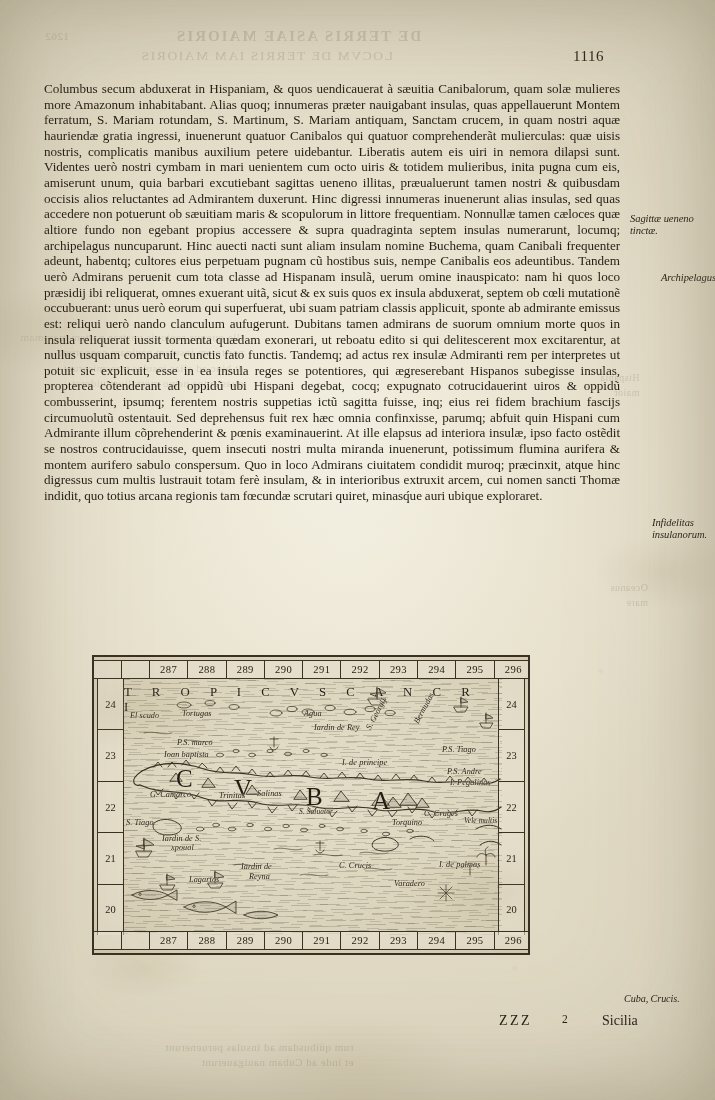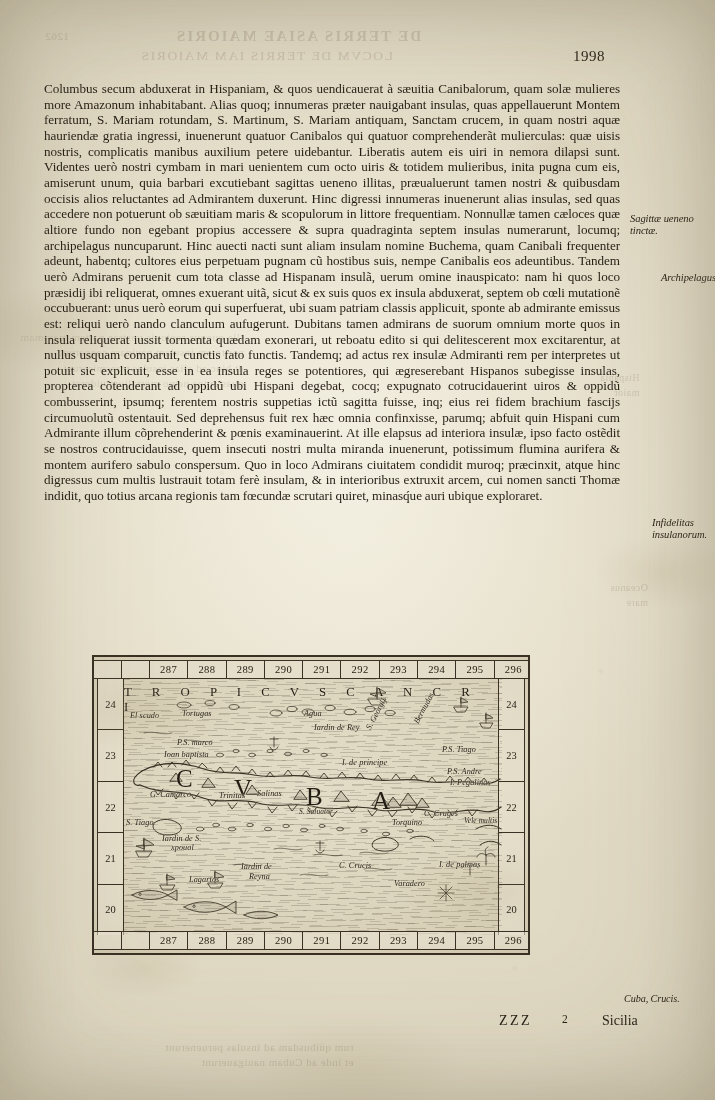--- a/index.html
+++ b/index.html
@@ -273,21 +273,21 @@
 quas antea nemo mortalium uiderat</div>
   <div class="showthrough" id="st-blk2" style="white-space:pre;">Hispania
 maior</div>
   <div class="showthrough" id="st-blk3" style="white-space:pre;">Oceanus
 mare</div>
   <div class="showthrough" id="st-bot" style="white-space:pre;">rum quibusdam ad insulas peruenerunt
 et inde ad Cubam nauigauerunt</div>
 
   <div id="content">
 
-    <div id="pagenum">1998</div>
+    <div id="pagenum">1116</div>
 
     <div class="body-block" id="body-top">Columbus secum abduxerat in Hispaniam, &amp; quos uendicauerat à sæuitia Canibalorum, quam solæ mulieres more Amazonum inhabitabant. Alias quoq; innumeras præter nauigabant insulas, quas appellauerunt Montem ferratum, S. Mariam rotundam, S. Martinum, S. Mariam antiquam, Sanctam crucem, in quam nostri aquæ hauriendæ gratia ingressi, inuenerunt quatuor Canibalos qui quatuor comprehenderãt mulierculas: quæ uisis nostris, complicatis manibus auxilium petere uidebantur. Liberatis autem eis uiri in nemora dilapsi sunt. Videntes uerò nostri cymbam in mari uenientem cum octo uiris &amp; totidem mulieribus, inita pugna cum eis, amiserunt unum, quia barbari excutiebant sagittas ueneno illitas, præualuerunt tamen nostri &amp; quibusdam occisis alios reluctantes ad Admirantem duxerunt. Hinc digressi innumeras inuenerunt alias insulas, sed quas accedere non potuerunt ob sæuitiam maris &amp; scopulorum in littore frequentiam. Nonnullæ tamen cæloces quæ altiore fundo non egebant propius accessere &amp; supra quadraginta septem insulas numerarunt, locumq; archipelagus nuncuparunt. Hinc auecti nacti sunt aliam insulam nomine Buchema, quam Canibali frequenter adeunt, habentq; cultores eius perpetuam pugnam cũ hostibus suis, nempe Canibalis eos adeuntibus. Tandem uerò Admirans peruenit cum tota classe ad Hispanam insulã, uerum omine inauspicato: nam hi quos loco præsidij ibi reliquerat, omnes exuerant uitã, sicut &amp; ex suis quos ex insula abduxerat, septem ob cœli mutationẽ occubuerant: unus uerò eorum qui superfuerat, ubi suam patriam classis applicuit, sponte ab admirante emissus est: reliqui uerò nando clanculum aufugerunt. Dubitans tamen admirans de suorum omnium morte quos in insula reliquerat iussit tormenta quædam exonerari, ut reboatu edito si qui delitescerent mox excitarentur, at nullus usquam comparuit, cunctis fato functis. Tandemq; ad actus rex insulæ Admiranti rem per interpretes ut potuit sic explicuit, esse in ea insula reges se potentiores, qui ægreserebant Hispanos subegisse insulas, propterea cõtenderant ad oppidũ ubi Hispani degebat, cocq; expugnato cotrucidauerint uiros &amp; oppidũ combusserint, ipsumq; ferentem nostris suppetias ictũ sagitta fuisse, inq; eius rei fidem brachium fascijs circumuolutũ ostentauit. Sed deprehensus fuit rex hæc omnia confinxisse, parumq; abfuit quin Hispani cum Admirante illum cõprehenderint &amp; pœnis examinauerint. At ille elapsus ad interiora insulæ, ipso facto ostẽdit se nostros contrucidauisse, quem insecuti nostri multa miranda inuenerunt, potissimum flumina aurifera &amp; montem aurifero sabulo conspersum. Quo in loco Admirans ciuitatem condidit muroq; præcinxit, atque hinc digressus cum multis lustrauit totam ferè insulam, &amp; in interioribus extruxit arcem, cui nomen sancti Thomæ indidit, quo totius arcana regionis tam fœcundæ scrutari quiret, minasq́ue auri ubique exploraret.</div>
 
     <div class="marginal" id="marg-1">Sagittæ ueneno tinctæ.</div>
     <div class="marginal" id="marg-2">Archipelagus.</div>
     <div class="marginal" id="marg-3">Infidelitas insulanorum.</div>
     <div class="marginal" id="marg-4">Cuba, Crucis.</div>
 
     <div id="map-wrap">
       <div id="map-plate">

